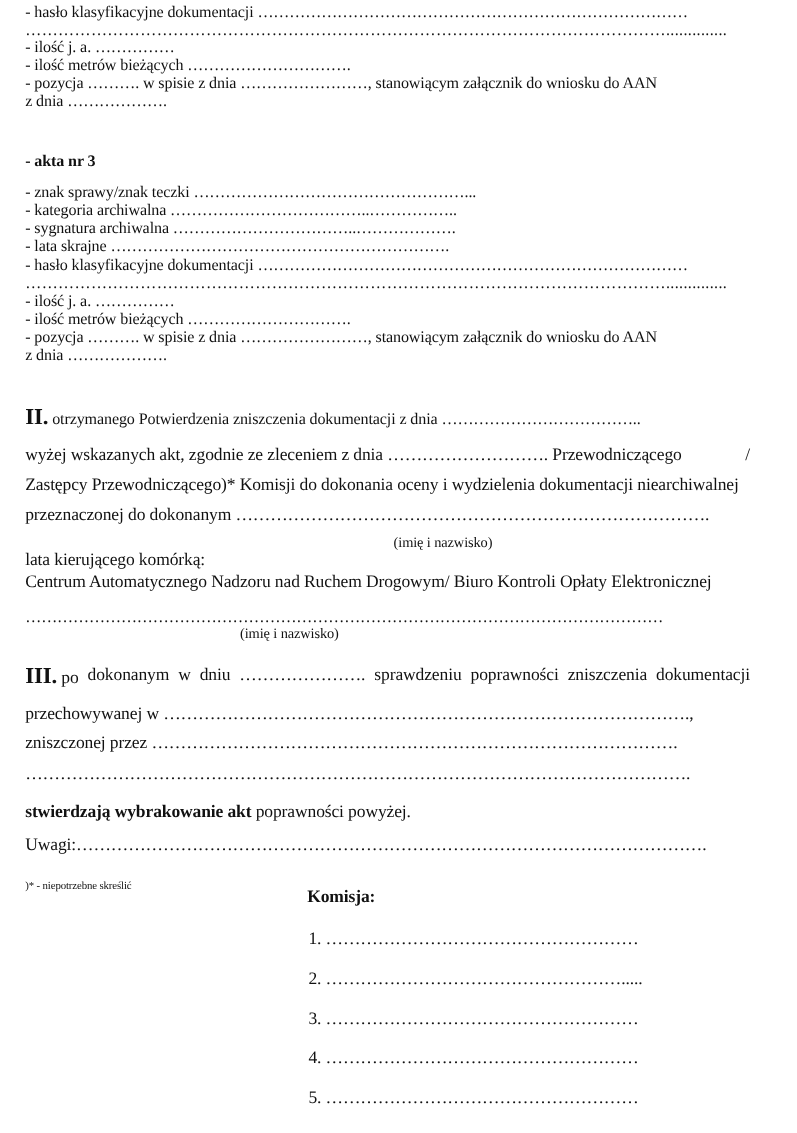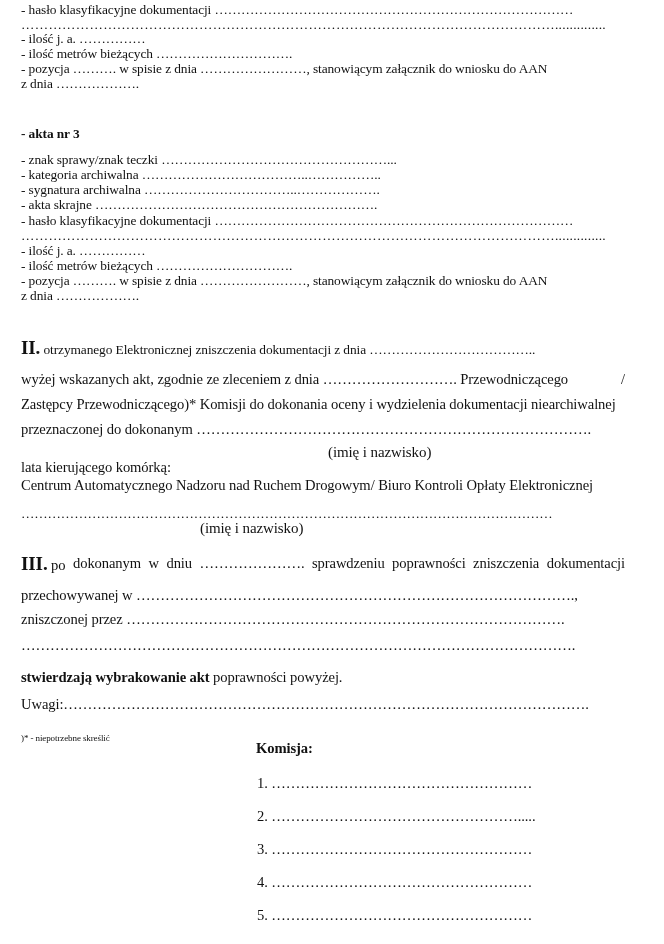--- a/index.html
+++ b/index.html
@@ -5,50 +5,50 @@
     html, body { margin: 0; padding: 0; background: #ffffff; }
     body {
       width: 664px; height: 944px; position: relative; overflow: hidden;
       font-family: "Liberation Serif", "DejaVu Serif", serif;
       color: #111;
     }
     .ln { position: absolute; left: 21px; white-space: nowrap; font-size: 13.4px; line-height: 15px; letter-spacing: -0.1px; }
     .big { font-size: 14.6px; text-align: right; }
     .bold { font-weight: bold; }
     .roman { font-weight: bold; font-size: 19px; }
-    .small { font-size: 15px; }
+    .small { font-size: 12px; }
     .tiny { font-size: 9px; margin-top: 11px; }
     .just { display: flex; justify-content: space-between; width: 604px; }
     .dots { letter-spacing: 0.3px; }
   </style>
 </head>
 <body>
 
 <div class="ln" style="top:2px">- hasło klasyfikacyjne dokumentacji ………………………………………………………………………</div>
 <div class="ln dots" style="top:17px">………………………………………………………………………………………………………..............</div>
 <div class="ln" style="top:31px">- ilość j. a. ……………</div>
 <div class="ln" style="top:46px">- ilość metrów bieżących ………………………….</div>
 <div class="ln" style="top:61px">- pozycja ………. w spisie z dnia ……………………, stanowiącym załącznik do wniosku  do AAN</div>
 <div class="ln" style="top:76px">z dnia ……………….</div>
 
 <div class="ln bold" style="top:126px">- akta nr 3</div>
 <div class="ln" style="top:152px">- znak sprawy/znak teczki ……………………………………………...</div>
 <div class="ln" style="top:167px">- kategoria archiwalna ………………………………..……………..</div>
 <div class="ln" style="top:182px">- sygnatura archiwalna ……………………………..……………….</div>
-<div class="ln" style="top:197px">- akta skrajne ……………………………………………………….</div>
+<div class="ln" style="top:197px">- lata skrajne ……………………………………………………….</div>
 <div class="ln" style="top:213px">- hasło klasyfikacyjne dokumentacji ………………………………………………………………………</div>
 <div class="ln dots" style="top:228px">………………………………………………………………………………………………………..............</div>
 <div class="ln" style="top:243px">- ilość j. a. ……………</div>
 <div class="ln" style="top:258px">- ilość metrów bieżących ………………………….</div>
 <div class="ln" style="top:273px">- pozycja ………. w spisie z dnia ……………………, stanowiącym załącznik do wniosku  do AAN</div>
 <div class="ln" style="top:288px">z dnia ……………….</div>
 
 <div class="ln" style="top:340px">
   <span class="roman">II.</span>
-  <span>otrzymanego Elektronicznej zniszczenia dokumentacji z dnia ………………………………..</span>
+  <span>otrzymanego Potwierdzenia zniszczenia dokumentacji z dnia ………………………………..</span>
 </div>
 <div class="ln just big" style="top:372px">
   <span>wyżej wskazanych akt, zgodnie ze zleceniem z dnia ………………………. Przewodniczącego</span>
   <span>/</span>
 </div>
 <div class="ln big" style="top:397px">Zastępcy Przewodniczącego)* Komisji do dokonania oceny i wydzielenia  dokumentacji niearchiwalnej</div>
 <div class="ln big" style="top:422px">przeznaczonej do dokonanym ……………………………………………………………………….</div>
 <div class="ln small" style="top:445px; left:328px">(imię i nazwisko)</div>
 <div class="ln big" style="top:460px">lata kierującego komórką:</div>
 <div class="ln big" style="top:478px">Centrum Automatycznego Nadzoru nad Ruchem Drogowym/ Biuro Kontroli Opłaty Elektronicznej</div>

